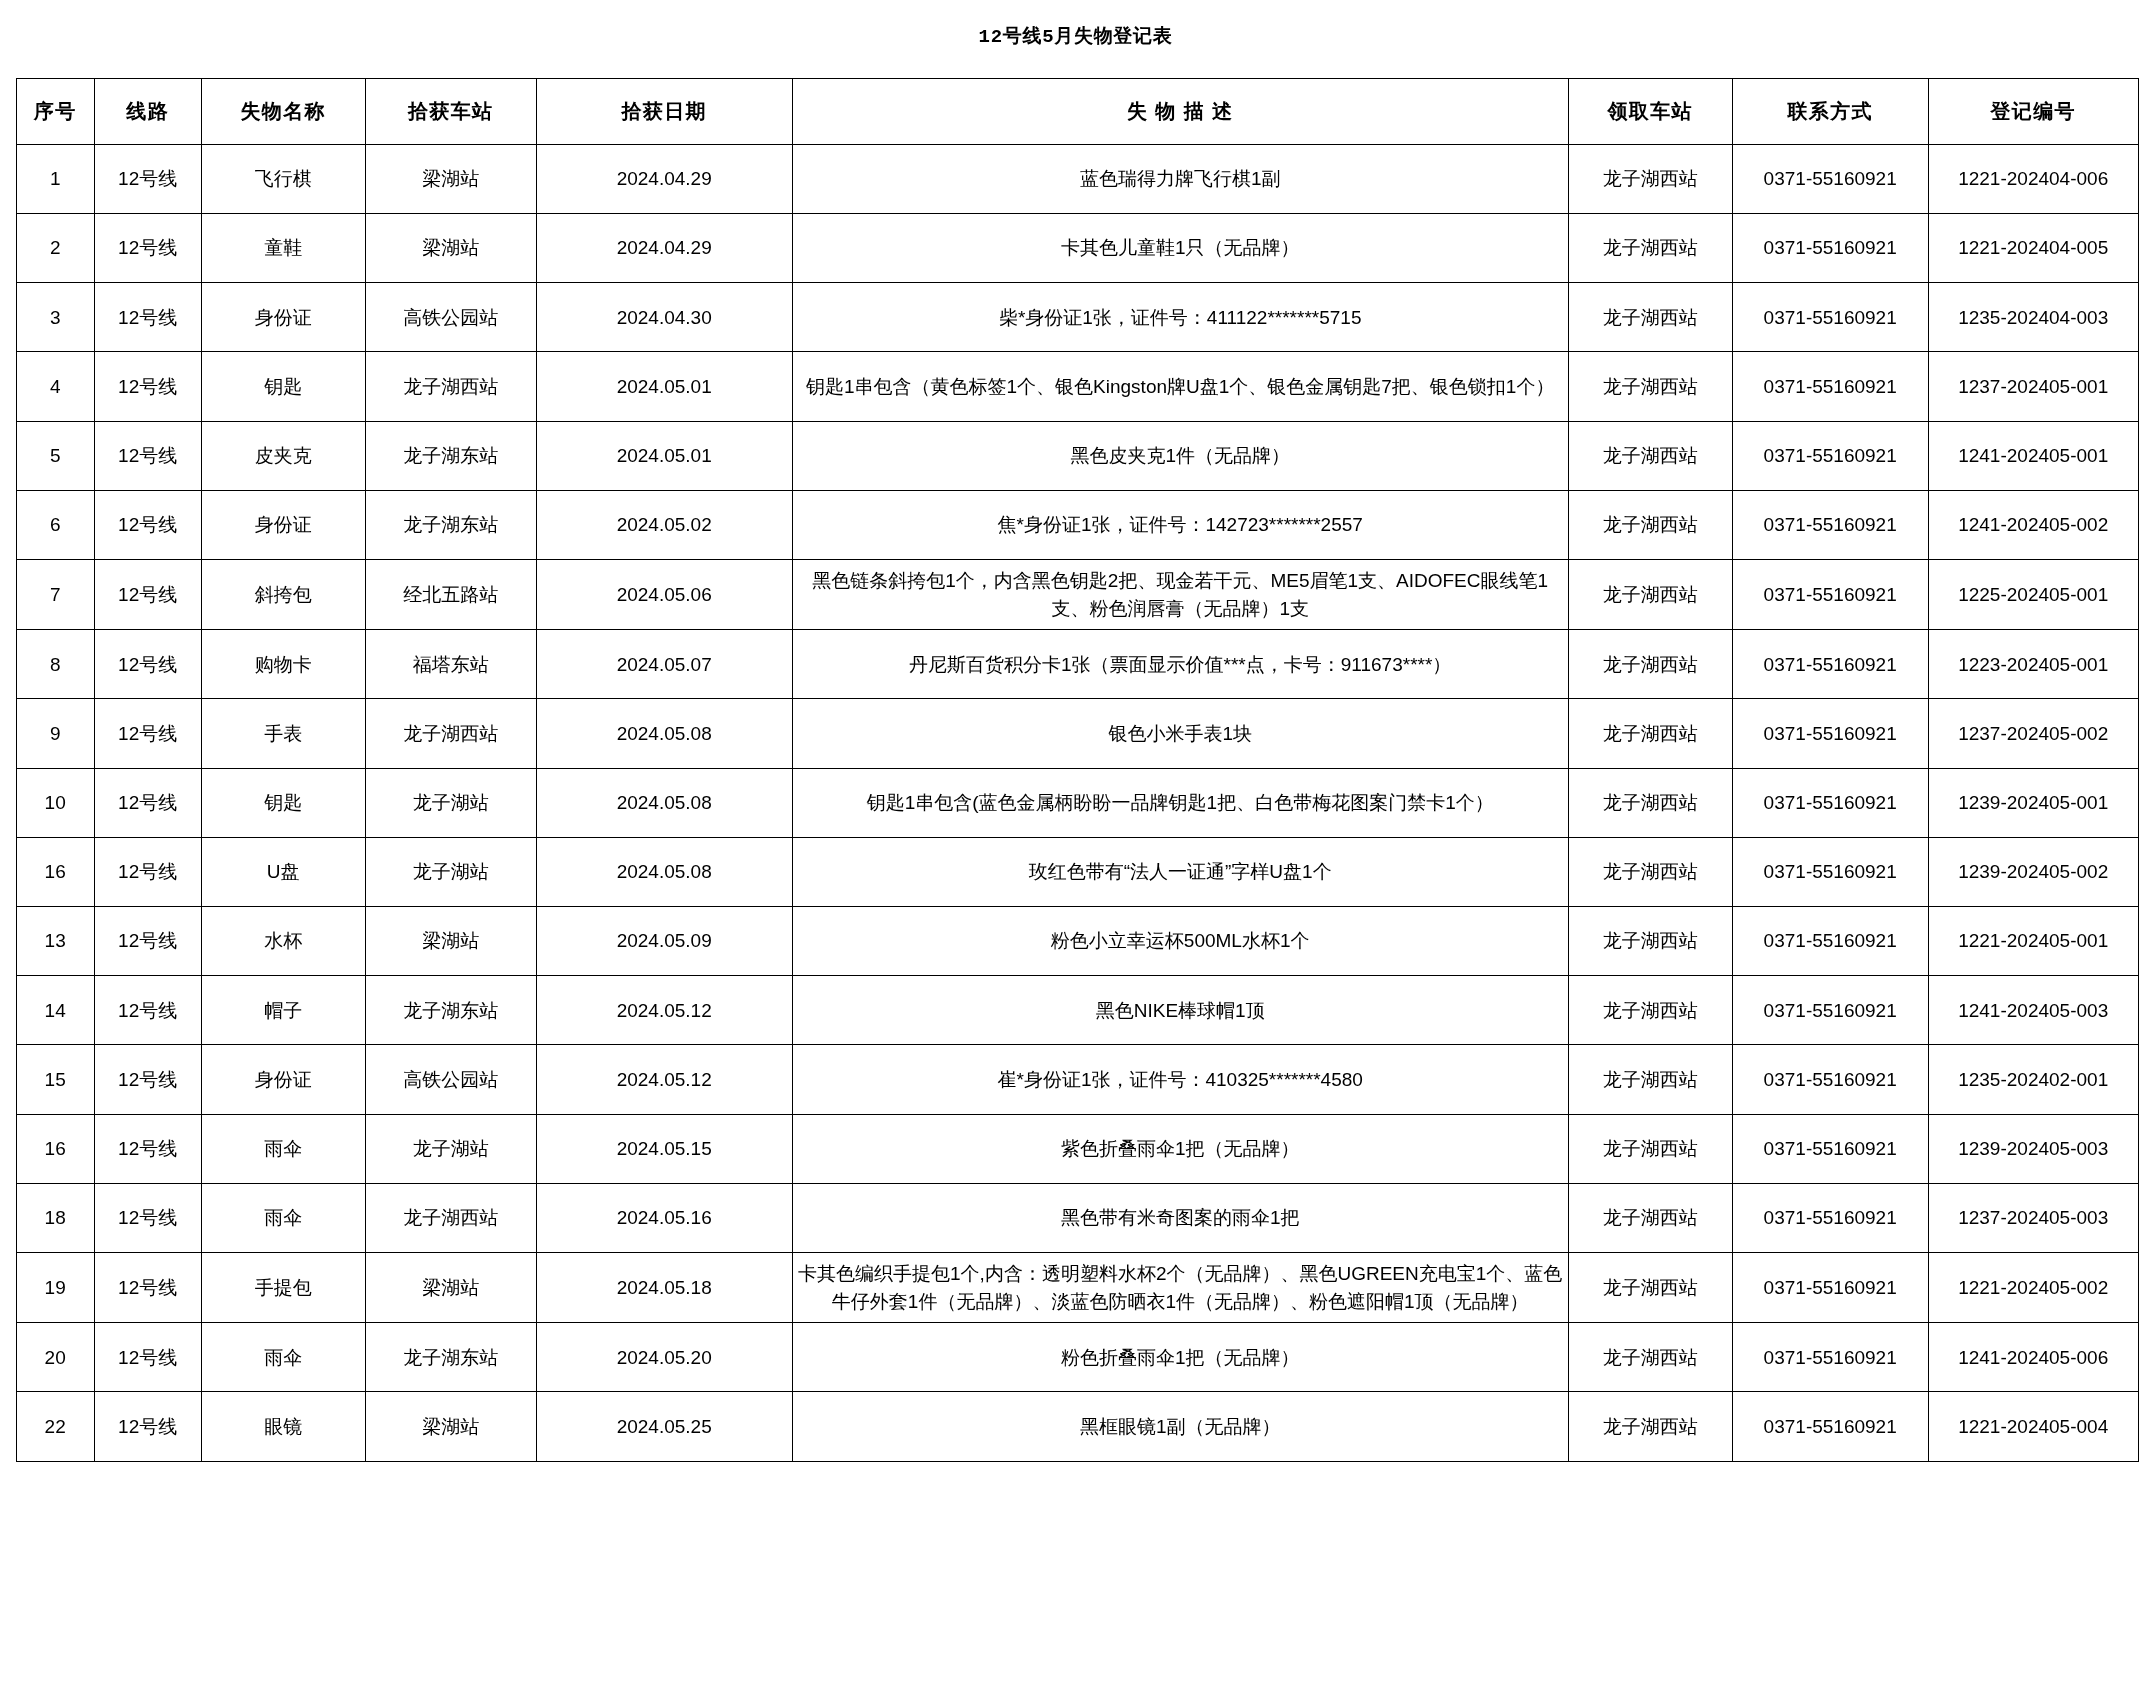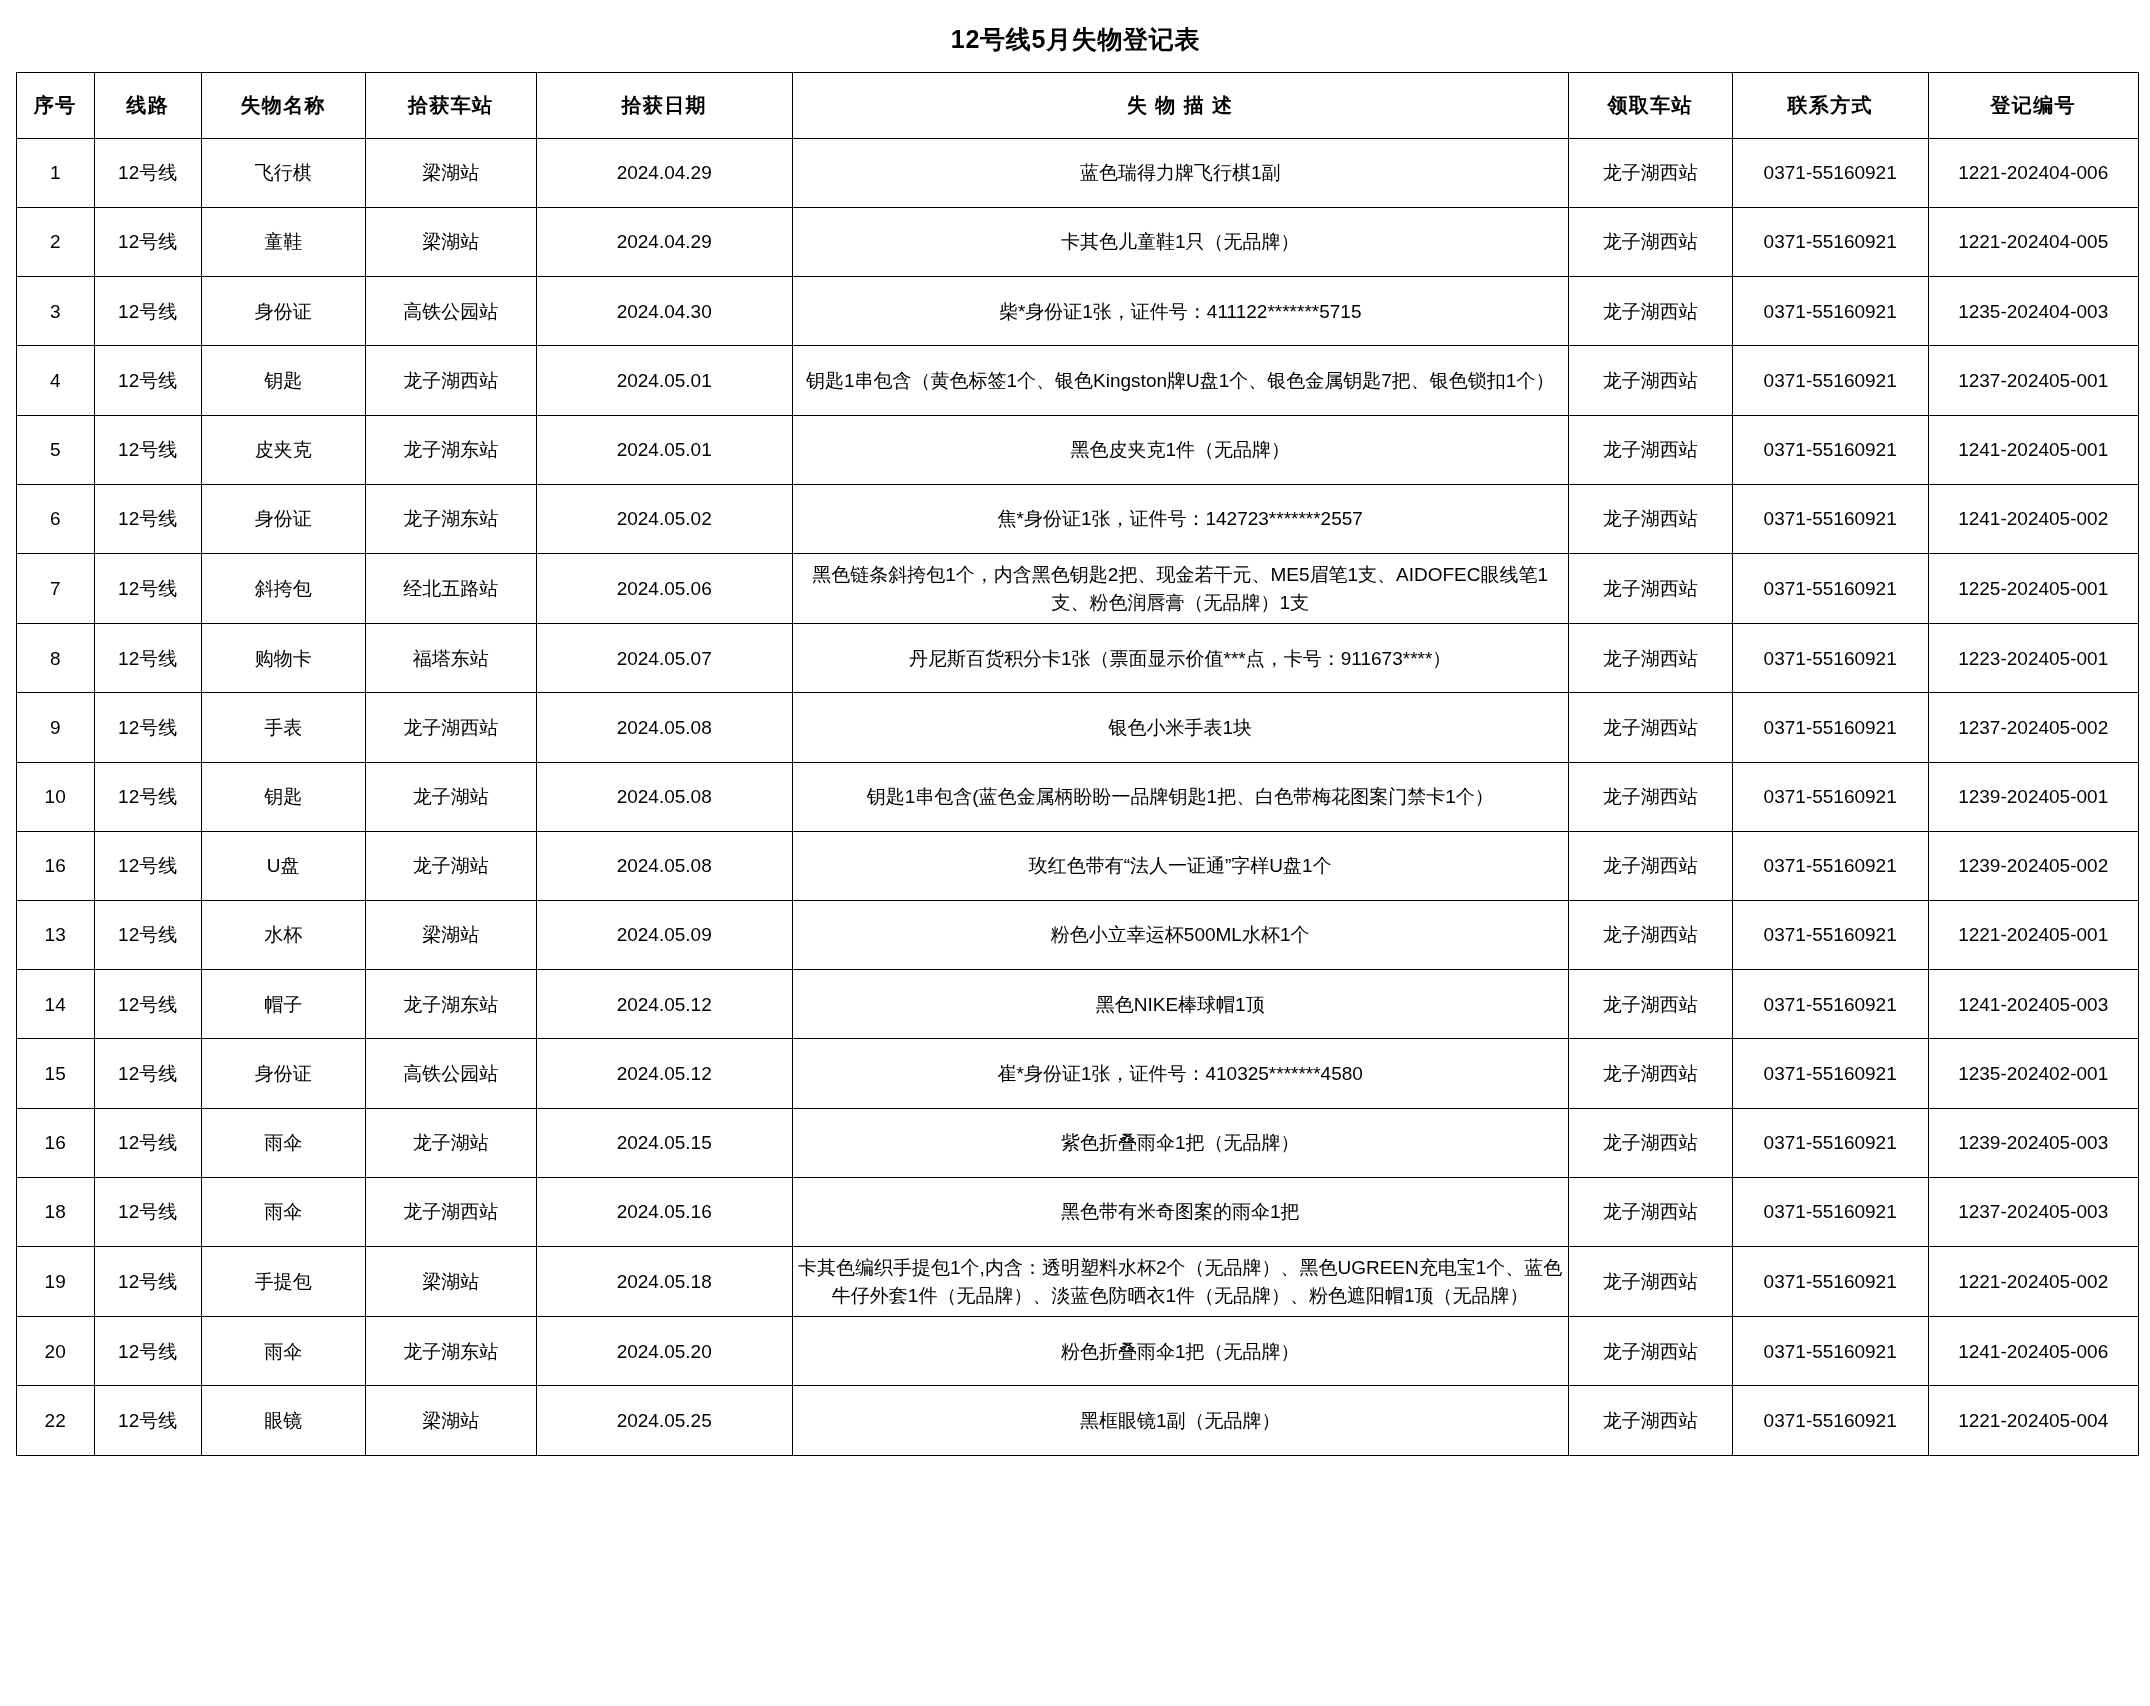--- a/index.html
+++ b/index.html
@@ -13,31 +13,31 @@
     color: #000000;
     -webkit-font-smoothing: antialiased;
   }
   .page {
     width: 2151px;
     box-sizing: border-box;
     padding: 13px 15.7px 28.5px 15.7px;
   }
   .doc-title {
     text-align: center;
-    font-size: 25px;
+    font-size: 19px;
     font-weight: bold;
     letter-spacing: 0.7px;
     padding: 10px 0 15.7px 0;
-    font-family: Liberation Sans, sans-serif;
+    font-family: Liberation Mono, monospace;
   }
   table.lost-table {
     border-collapse: collapse;
     width: 2122px;
     table-layout: fixed;
-    margin: 0 auto;
+    margin: 13px auto;
   }
   table.lost-table th,
   table.lost-table td {
     border: 1.4px solid #000000;
     padding: 7.1px 4.3px;
     font-size: 19px;
     line-height: 1.45;
     text-align: center;
     vertical-align: middle;
     font-family: "Liberation Sans", "DejaVu Sans", sans-serif;

